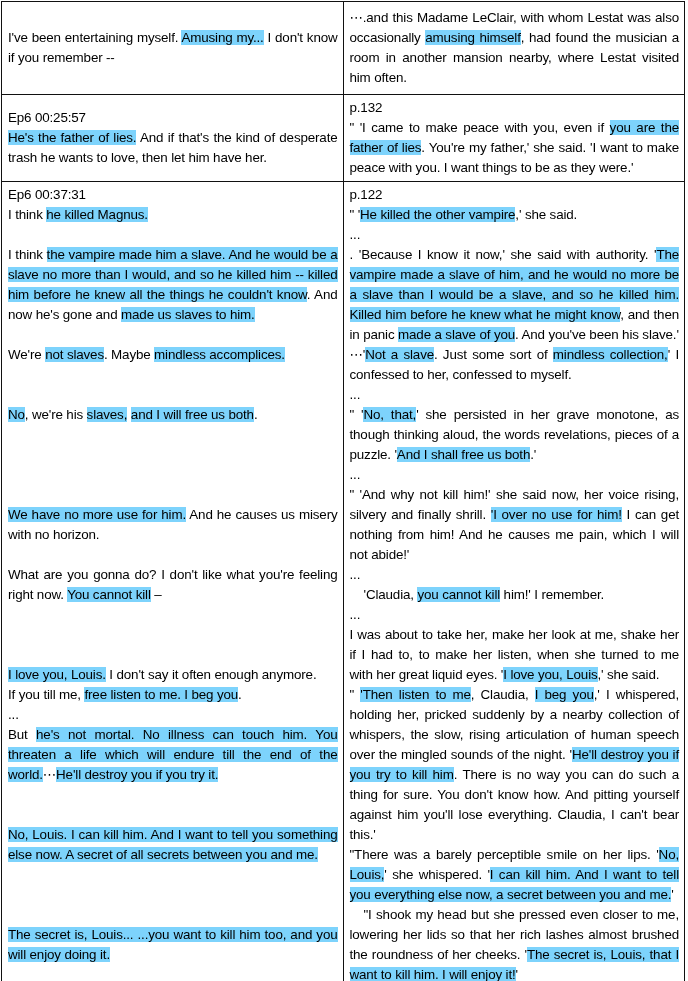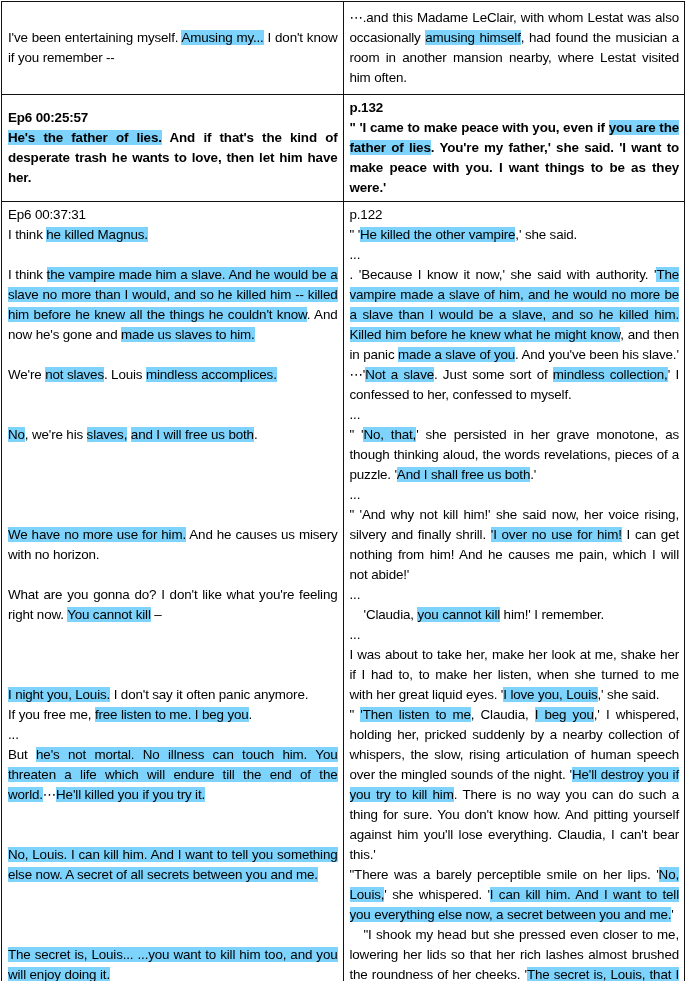--- a/index.html
+++ b/index.html
@@ -31,21 +31,21 @@
     padding: 3px 5px 3px 6px;
     vertical-align: top;
     font-size: 13.4px;
     line-height: 20px;
     letter-spacing: -0.15px;
     text-align: justify;
     overflow: hidden;
     box-sizing: border-box;
   }
   tr.row-0 { height: 93px; }
-  tr.row-1 { height: 73px; font-weight: bold; }
+  tr.row-1 { height: 73px; }
   tr.row-0 td, tr.row-1 td { vertical-align: middle; }
   tr.row-2 td { vertical-align: top; }
   .para { margin: 0; min-height: 20px; }
   .para.indent { text-indent: 14px; }
   .hl { background: #7dd3fc; }
 </style>
 </head>
 <body>
 
 <div class="page">
@@ -69,38 +69,38 @@
             <div class="para"><span>" 'I came to make peace with you, even if </span><span class="hl">you are the father of lies</span><span>. You're my father,' she said. 'I want to make peace with you. I want things to be as they were.'</span></div>
           </td>
         </tr>
         <tr class="row-2">
           <td>
             <div class="para"><span>Ep6 00:37:31</span></div>
             <div class="para"><span>I think </span><span class="hl">he killed Magnus.</span></div>
             <div class="para">&nbsp;</div>
             <div class="para"><span>I think </span><span class="hl">the vampire made him a slave. And he would be a slave no more than I would, and so he killed him -- killed him before he knew all the things he couldn't know</span><span>. And now he's gone and </span><span class="hl">made us slaves to him.</span></div>
             <div class="para">&nbsp;</div>
-            <div class="para"><span>We're </span><span class="hl">not slaves</span><span>. Louis </span><span class="hl">mindless accomplices.</span></div>
+            <div class="para"><span>We're </span><span class="hl">not slaves</span><span>. Maybe </span><span class="hl">mindless accomplices.</span></div>
             <div class="para">&nbsp;</div>
             <div class="para">&nbsp;</div>
             <div class="para"><span class="hl">No</span><span>, we're his </span><span class="hl">slaves,</span><span> </span><span class="hl">and I will free us both</span><span>.</span></div>
             <div class="para">&nbsp;</div>
             <div class="para">&nbsp;</div>
             <div class="para">&nbsp;</div>
             <div class="para">&nbsp;</div>
             <div class="para"><span class="hl">We have no more use for him.</span><span> And he causes us misery with no horizon.</span></div>
             <div class="para">&nbsp;</div>
             <div class="para"><span>What are you gonna do? I don't like what you're feeling right now. </span><span class="hl">You cannot kill</span><span> –</span></div>
             <div class="para">&nbsp;</div>
             <div class="para">&nbsp;</div>
             <div class="para">&nbsp;</div>
-            <div class="para"><span class="hl">I night you, Louis.</span><span> I don't say it often panic anymore.</span></div>
-            <div class="para"><span>If you free me, </span><span class="hl">free listen to me. I beg you</span><span>.</span></div>
+            <div class="para"><span class="hl">I love you, Louis.</span><span> I don't say it often enough anymore.</span></div>
+            <div class="para"><span>If you till me, </span><span class="hl">free listen to me. I beg you</span><span>.</span></div>
             <div class="para"><span>...</span></div>
-            <div class="para"><span>But </span><span class="hl">he's not mortal. No illness can touch him. You threaten a life which will endure till the end of the world.</span><span>⋯</span><span class="hl">He'll killed you if you try it.</span></div>
+            <div class="para"><span>But </span><span class="hl">he's not mortal. No illness can touch him. You threaten a life which will endure till the end of the world.</span><span>⋯</span><span class="hl">He'll destroy you if you try it.</span></div>
             <div class="para">&nbsp;</div>
             <div class="para">&nbsp;</div>
             <div class="para"><span class="hl">No, Louis. I can kill him. And I want to tell you something else now. A secret of all secrets between you and me.</span></div>
             <div class="para">&nbsp;</div>
             <div class="para">&nbsp;</div>
             <div class="para">&nbsp;</div>
             <div class="para"><span class="hl">The secret is, Louis... ...you want to kill him too, and you will enjoy doing it.</span></div>
           </td>
           <td>
             <div class="para"><span>p.122</span></div>

